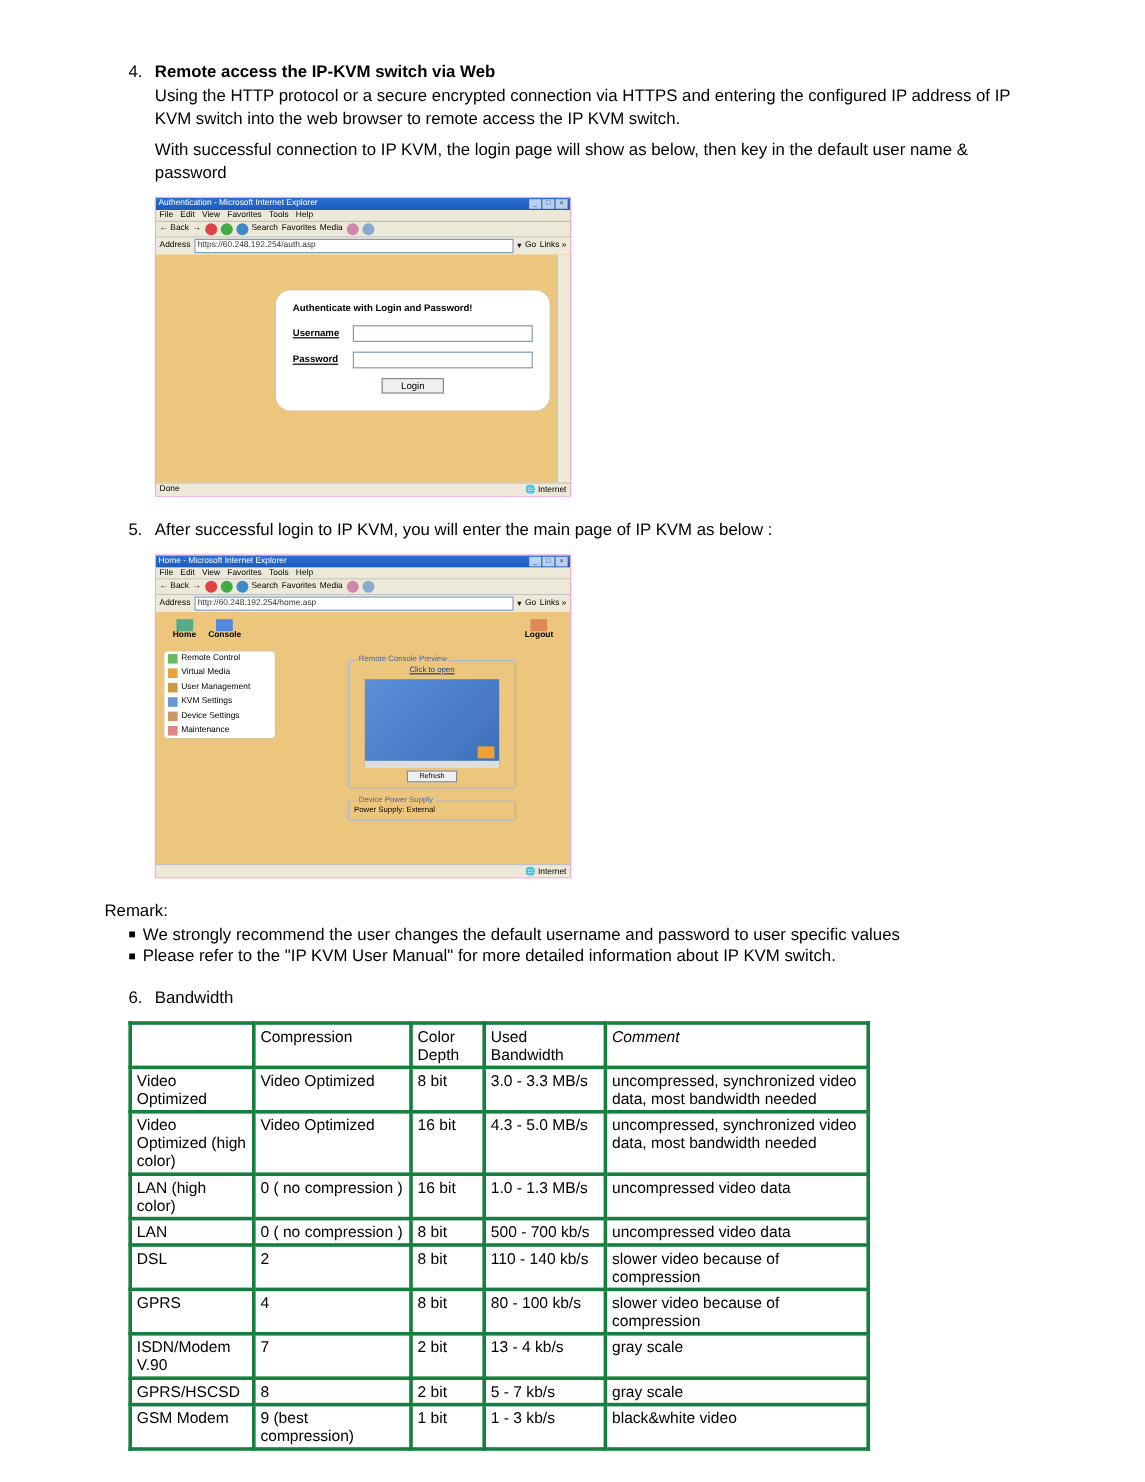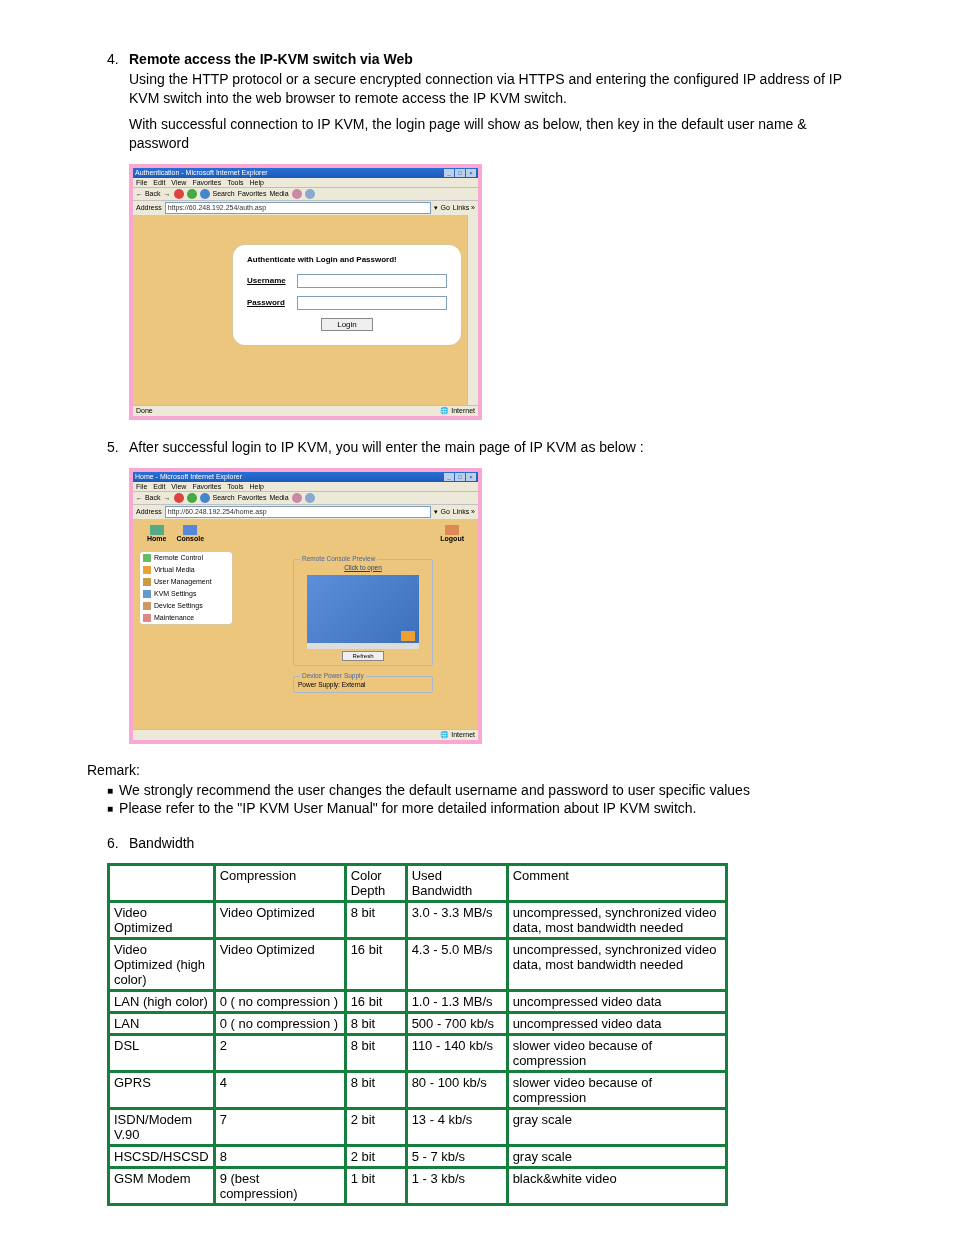--- a/index.html
+++ b/index.html
@@ -43,21 +43,21 @@
     top: 0;
   }
   .step .step-title { font-weight: bold; }
   .step .step-body { font-weight: normal; }
   .step p { margin: 6px 0; }
   .screenshot {
     width: 345px;
     margin-left: 42px;
     margin-top: 10px;
     margin-bottom: 18px;
-    border: 4px solid #f9a8d4;
+    border: 1px solid #f9a8d4;
     font-family: Tahoma, Arial, sans-serif;
     font-size: 7px;
     color: #000;
   }
   .ss-titlebar {
     background: linear-gradient(#2a6fd4,#1d5bbb);
     color: #fff;
     display: flex;
     justify-content: space-between;
     padding: 1px 2px;
@@ -272,21 +272,21 @@
     border:3px solid #15803d;
     padding:2px 4px;
     text-align:left;
     font-weight:normal;
     vertical-align:top;
   }
   .bw-table .col-a{ width:92px; }
   .bw-table .col-b{ width:120px; }
   .bw-table .col-c{ width:50px; }
   .bw-table .col-d{ width:90px; }
-  .bw-table .col-e{ width:208px; }
+  .bw-table .col-e{ width:208px;font-style:italic; }
 </style>
 </head>
 <body>
 
 <div class="page">
 
 
   <div class="step">
     <span class="num">4.</span>
     <span class="step-title">Remote access the IP-KVM switch via Web</span><br>
@@ -504,21 +504,21 @@
           <td>slower video because of compression</td>
         </tr>
     <tr>
           <td>ISDN/Modem V.90</td>
           <td>7</td>
           <td>2 bit</td>
           <td>13   -   4 kb/s</td>
           <td>gray scale</td>
         </tr>
     <tr>
-          <td>HSCSD/HSCSD</td>
+          <td>GPRS/HSCSD</td>
           <td>8</td>
           <td>2 bit</td>
           <td>5     -     7 kb/s</td>
           <td>gray scale</td>
         </tr>
     <tr>
           <td>GSM Modem</td>
           <td>9 (best compression)</td>
           <td>1 bit</td>
           <td>1     -     3 kb/s</td>

